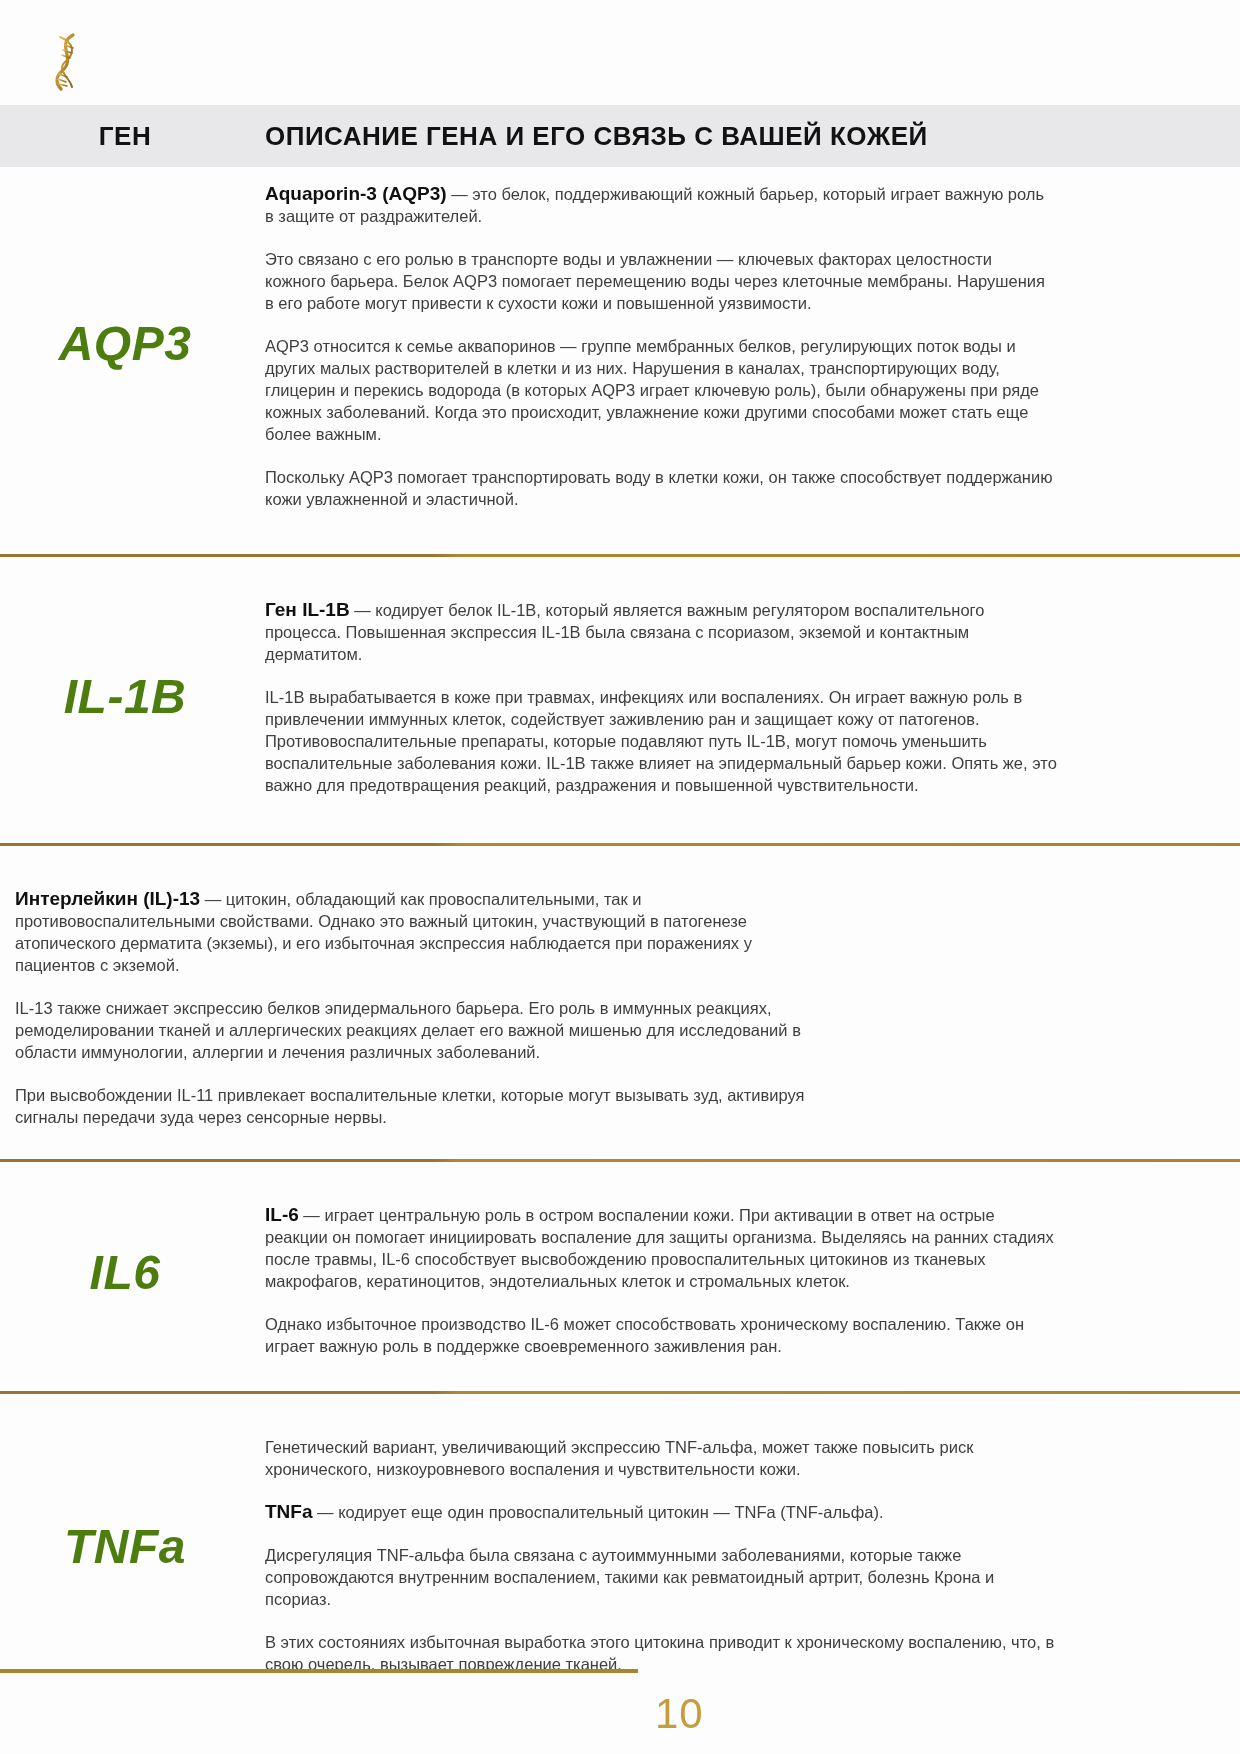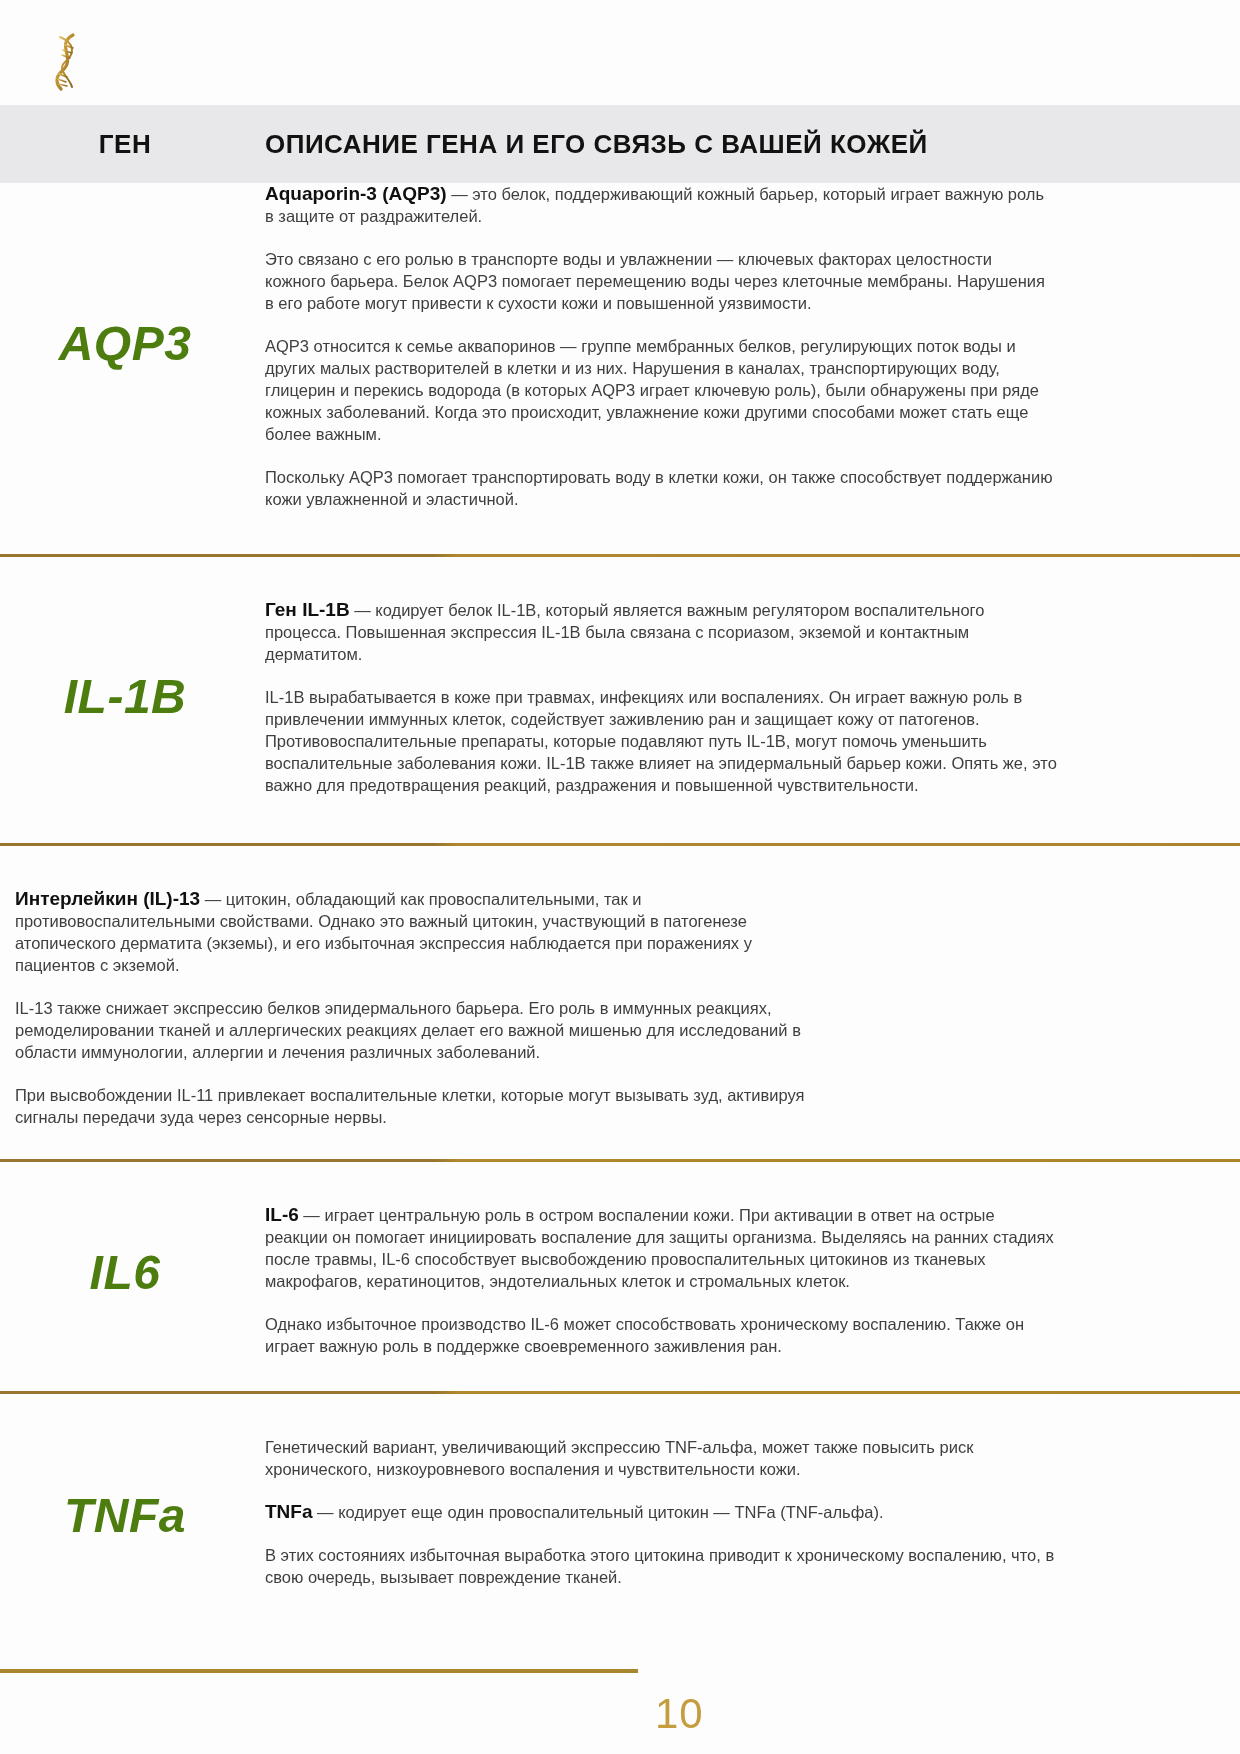--- a/index.html
+++ b/index.html
@@ -9,21 +9,21 @@
     position:relative;
     width:1240px; height:1754px;
     margin:0 auto;
     background:#fdfdfe;
     overflow:hidden;
   }
   .logo {
     position:absolute; left:48px; top:32px; width:36px; height:60px;
   }
   .header-bar {
-    position:absolute; left:0; top:105px; width:1240px; height:78px;
+    position:absolute; left:0; top:105px; width:1240px; height:62px;
     background:#e8e8ea;
     display:flex; align-items:center;
   }
   .header-gene {
     width:250px; text-align:center;
     font-size:26px; font-weight:700; color:#121212; letter-spacing:0.5px;
   }
   .header-desc {
     padding-left:15px;
     font-size:26px; font-weight:700; color:#121212; letter-spacing:0.5px;text-align:center;
@@ -141,20 +141,21 @@
     </div>
     <div class="divider"></div>
 
     <div class="section s5">
       <div class="gene-cell">
         <div class="gene-label">TNFa</div>
       </div>
       <div class="text-cell">
         <p>Генетический вариант, увеличивающий экспрессию TNF-альфа, может также повысить риск хронического, низкоуровневого воспаления и чувствительности кожи.</p>
         <p><strong class="lead">TNFa</strong><span> — кодирует еще один провоспалительный цитокин — TNFa (TNF-альфа).</span></p>
+        <p>Дисрегуляция TNF-альфа была связана с аутоиммунными заболеваниями, которые также сопровождаются внутренним воспалением, такими как ревматоидный артрит, болезнь Крона и псориаз.</p>
         <p>В этих состояниях избыточная выработка этого цитокина приводит к хроническому воспалению, что, в свою очередь, вызывает повреждение тканей.</p>
       </div>
     </div>
 
   </div>
 
   <div class="footer-rule"></div>
   <div class="page-number">10</div>
 
 </div>

